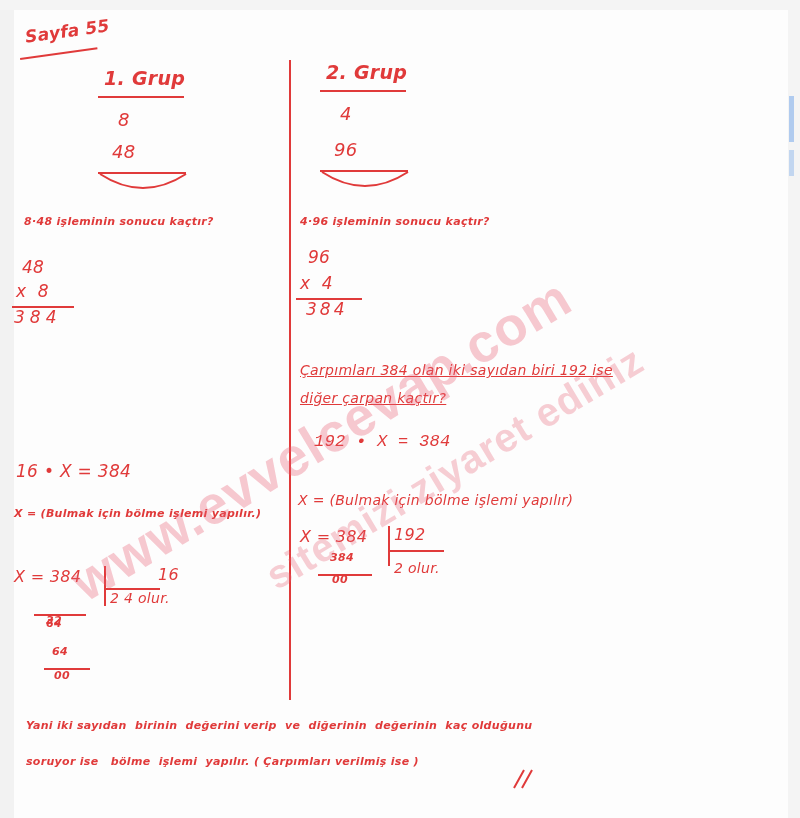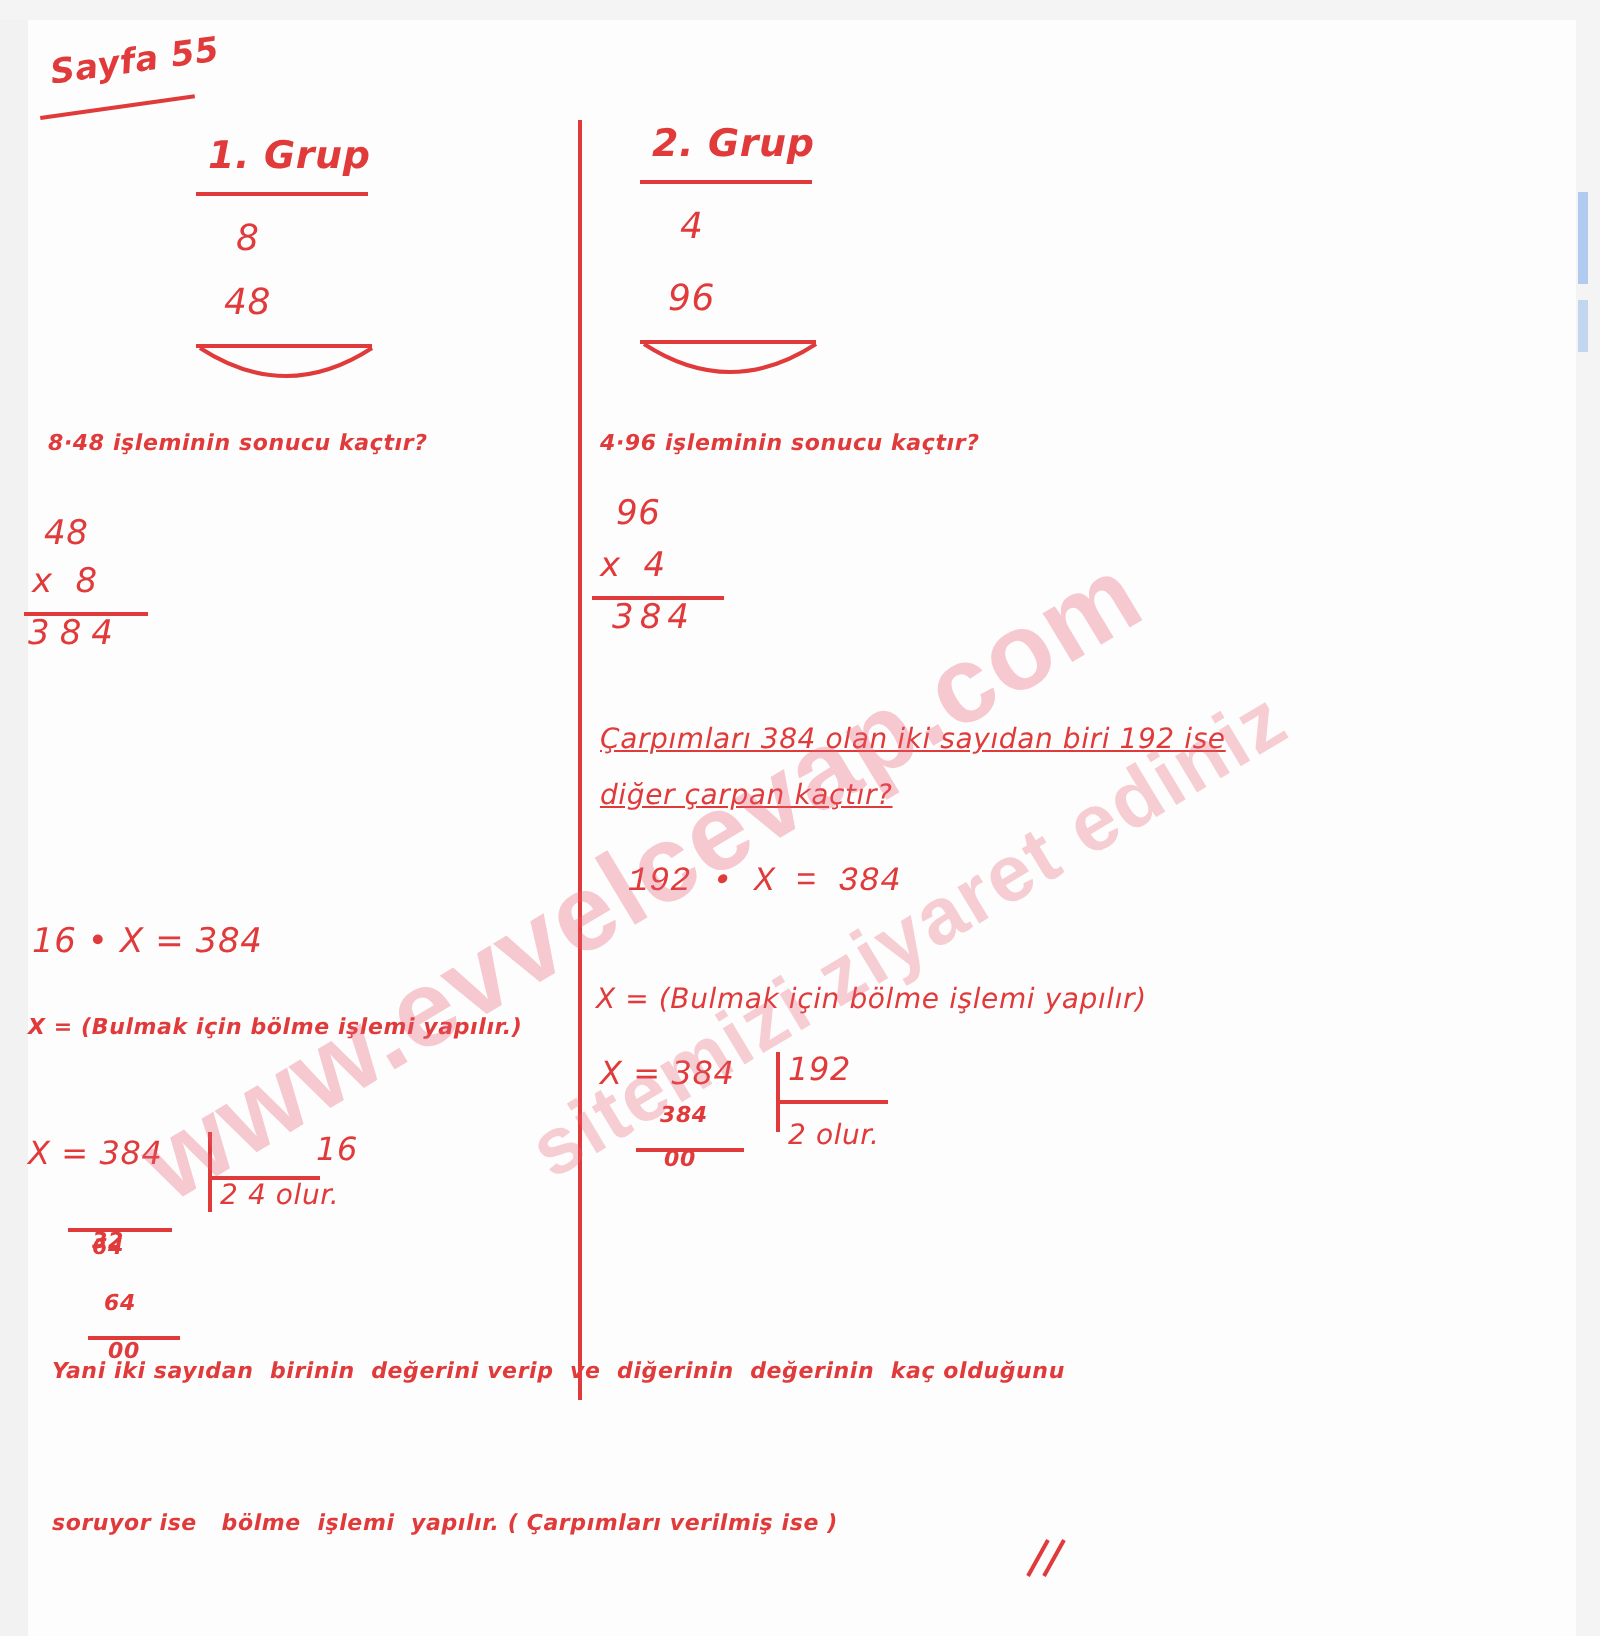--- a/index.html
+++ b/index.html
@@ -153,21 +153,21 @@
   <div class="hw s16" style="left:300px;top:528px;">X = 384</div>
   <div class="vline" style="left:388px;top:526px;height:40px;"></div>
   <div class="hw s16" style="left:394px;top:526px;">192</div>
   <div class="line" style="left:388px;top:550px;width:56px;height:2px;"></div>
   <div class="hw s14" style="left:394px;top:560px;">2 olur.</div>
 
   <div class="hw s15" style="left:330px;top:552px;">384</div>
   <div class="line" style="left:318px;top:574px;width:54px;height:2px;"></div>
   <div class="hw s15" style="left:332px;top:574px;">00</div>
 
-  <div class="hw s15" style="left:26px;top:680px;">Yani iki sayıdan  birinin  değerini verip  ve  diğerinin  değerinin  kaç olduğunu</div>
+  <div class="hw s15" style="left:26px;top:720px;">Yani iki sayıdan  birinin  değerini verip  ve  diğerinin  değerinin  kaç olduğunu</div>
   <div class="hw s15" style="left:26px;top:756px;">soruyor ise   bölme  işlemi  yapılır. ( Çarpımları verilmiş ise )</div>
   <svg style="position:absolute;left:512px;top:768px;" width="30" height="24">
     <path d="M2,20 L12,2 M10,20 L20,2" stroke="#e03a3a" stroke-width="2" fill="none"></path>
   </svg>
 
   <div class="wm wm1">www.evvelcevap.com</div>
   <div class="wm wm2">sitemizi ziyaret ediniz</div>
 
 </div>
 

